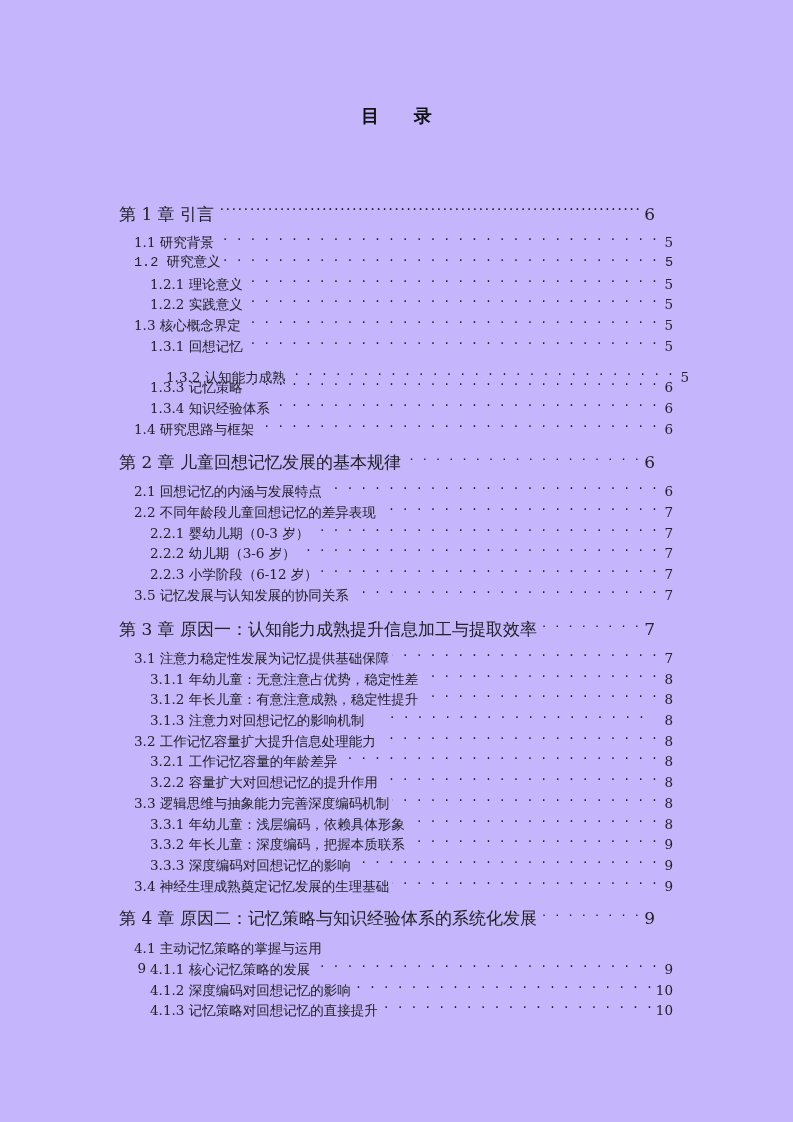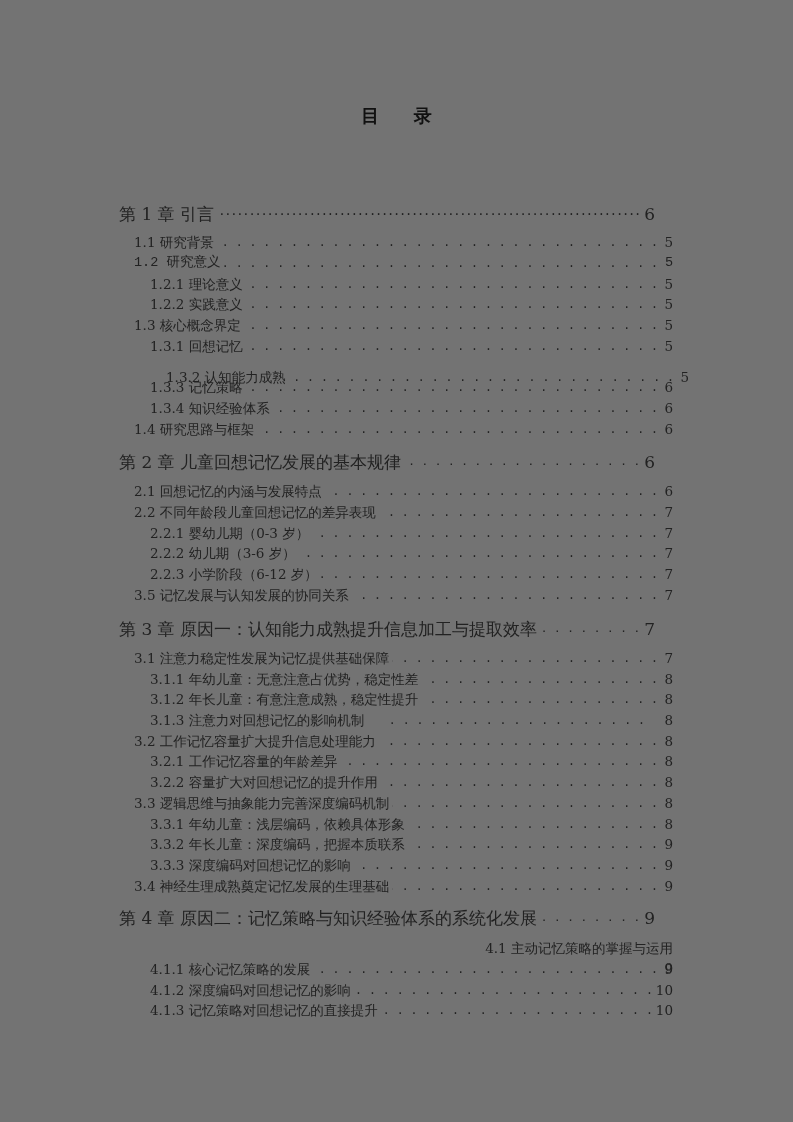--- a/index.html
+++ b/index.html
@@ -13,21 +13,21 @@
       position: relative;
       overflow: hidden;
       font-family: "DejaVu Serif", "Liberation Serif", serif;
       color: #1a1a1a;
     }
     .page {
       position: absolute;
       left: 0; top: 0;
       width: 793px;
       height: 1122px;
-      background: #737373;
+      background: #c4b5fd;
     }
     .toc-title {
       position: absolute;
       top: 104px;
       left: 0;
       width: 793px;
       text-align: center;
       font-family: "DejaVu Sans", "Liberation Sans", sans-serif;
       font-weight: bold;
       font-size: 18px;
@@ -37,21 +37,21 @@
     }
     .toc {
       position: absolute;
       left: 0;
       top: 0;
       width: 793px;
     }
     .entry {
       position: absolute;
       display: flex;
-      align-items: flex-end;
+      align-items: flex-start;
       white-space: nowrap;
       color: #222;
     }
     .entry .label {
       flex: 0 0 auto;
     }
     .entry .leader {
       flex: 1 1 auto;
       overflow: hidden;
       margin: 0 3px;

